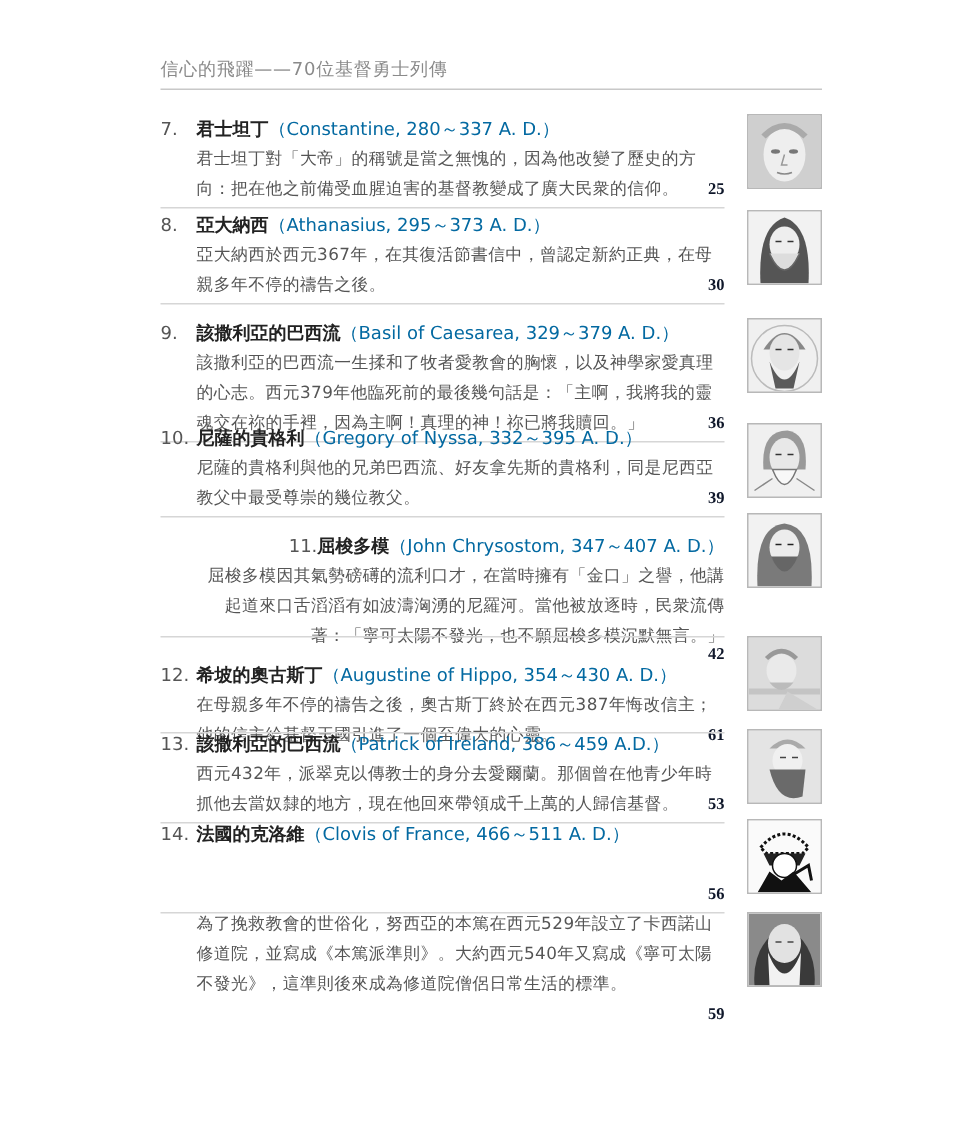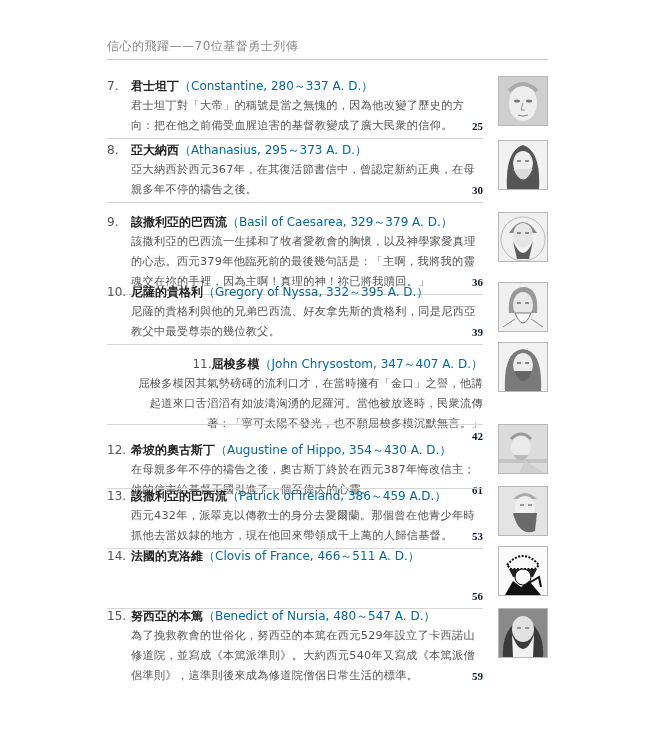--- a/index.html
+++ b/index.html
@@ -198,24 +198,21 @@
           <path d="M10 22 L38 22 L34 30 L14 30 Z" fill="#222"></path>
           <ellipse cx="24" cy="30" rx="8" ry="8" fill="#fff" stroke="#111"></ellipse>
           <path d="M6 48 L14 34 L22 40 L30 34 L42 48 Z" fill="#111"></path>
           <path d="M30 36 L40 30 L42 40" stroke="#111" fill="none" stroke-width="2"></path>
         </svg>
     </div>
   </div>
 
   <div class="entry" style="position:absolute;top:530px;left:0;width:650px;height:78px;">
     <div class="entry-text" style="top:0;">
-      <div class="head-line">
-        <span class="num">15.</span><span class="cname">努西亞的本篤</span><span class="ename">（Benedict of Nursia, 480～547 A. D.）</span>
-      </div>
-      <div class="desc">為了挽救教會的世俗化，努西亞的本篤在西元529年設立了卡西諾山修道院，並寫成《本篤派準則》。大約西元540年又寫成《本篤派僧侶準則》，這準則後來成為修道院僧侶日常生活的標準。</div>
+      <div class="desc">為了挽救教會的世俗化，努西亞的本篤在西元529年設立了卡西諾山修道院，並寫成《本篤派準則》。大約西元540年又寫成《寧可太陽不發光》，這準則後來成為修道院僧侶日常生活的標準。</div>
       <div class="page" style="top:60px;">59</div>
     </div>
     <div class="portrait" style="top:2px;">
       <svg viewBox="0 0 48 48">
           <rect width="48" height="48" fill="#8a8a8a"></rect>
           <path d="M4 48 Q2 20 24 8 Q46 20 44 48 Z" fill="#3a3a3a"></path>
           <ellipse cx="24" cy="20" rx="11" ry="13" fill="#e2e2e2"></ellipse>
           <path d="M13 26 Q24 54 35 26 L34 48 L14 48 Z" fill="#f2f2f2"></path>
           <line x1="18" y1="19" x2="22" y2="19" stroke="#444"></line>
           <line x1="26" y1="19" x2="30" y2="19" stroke="#444"></line>

